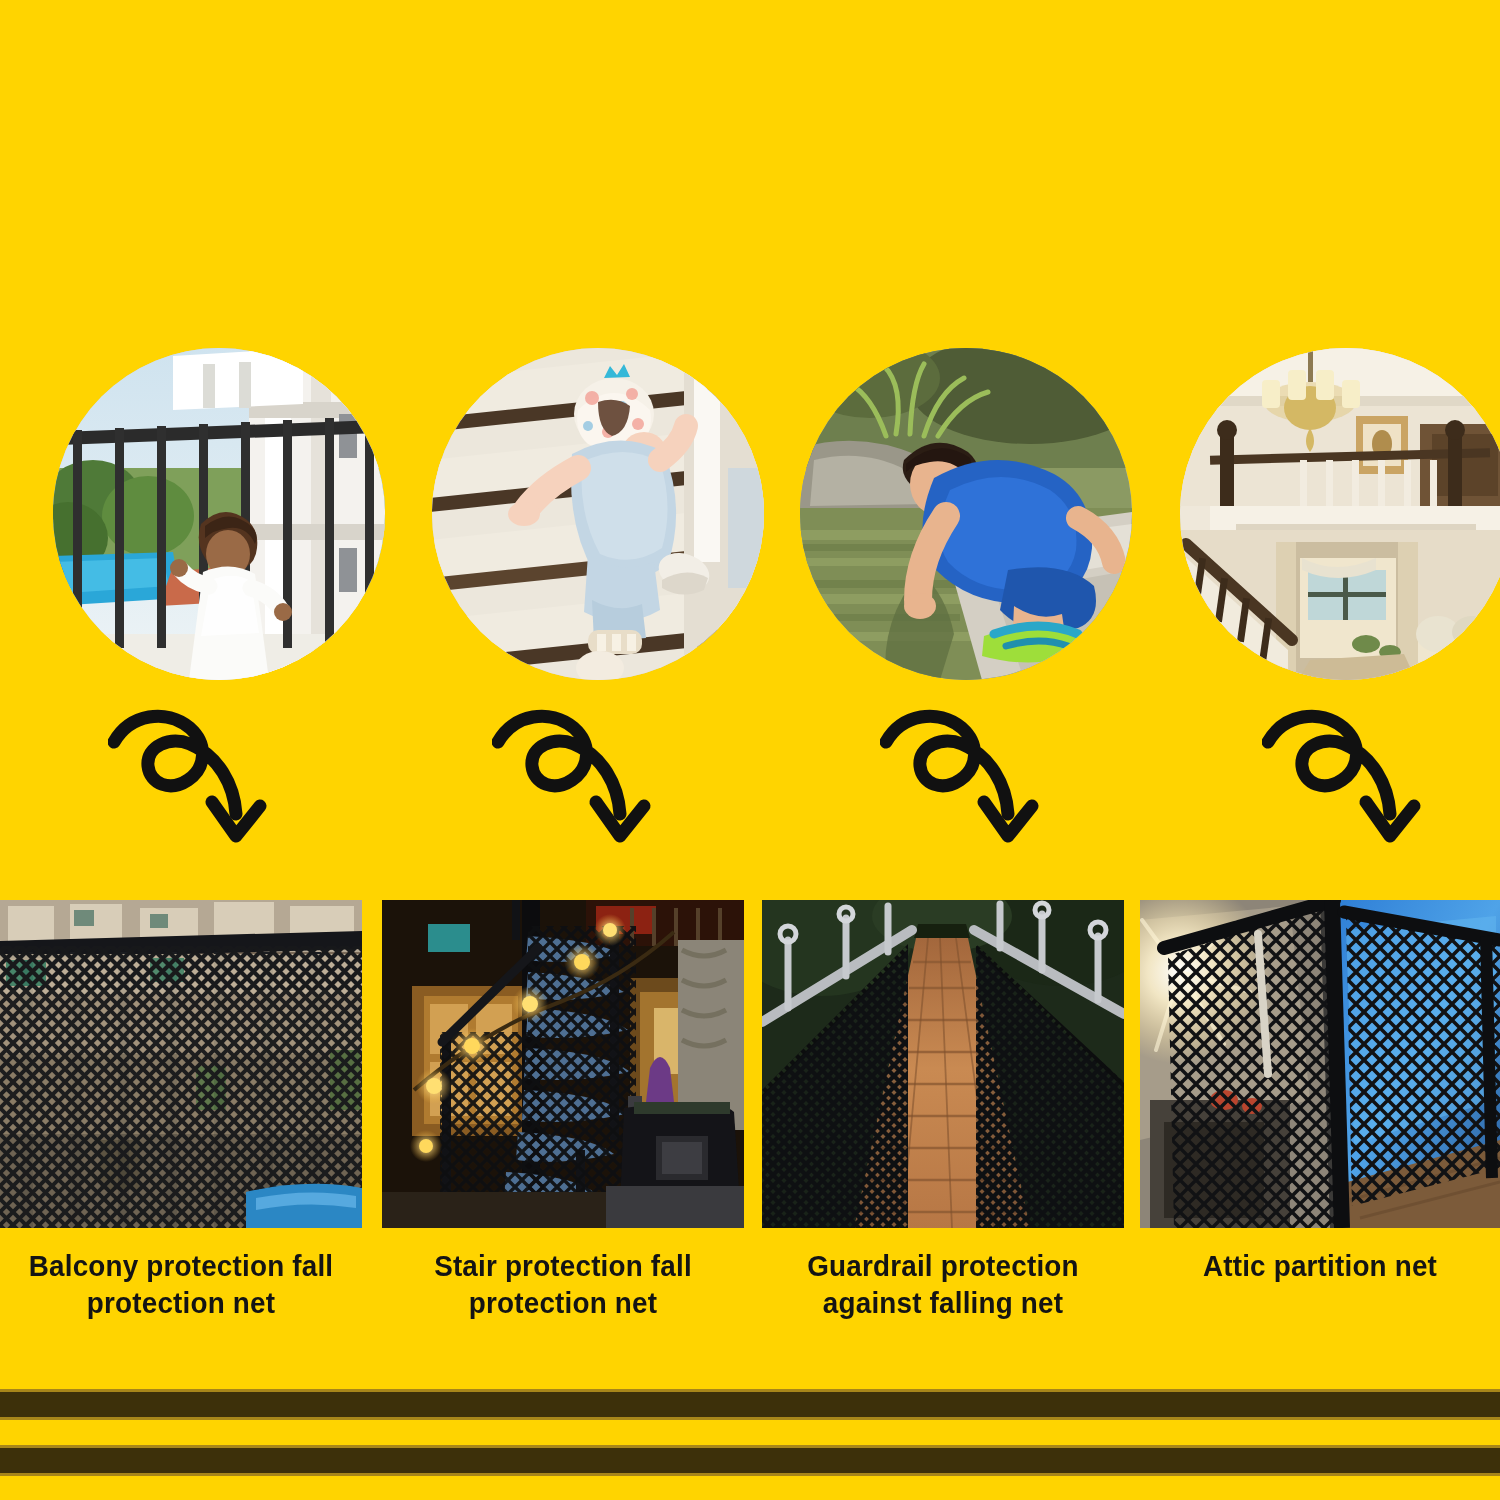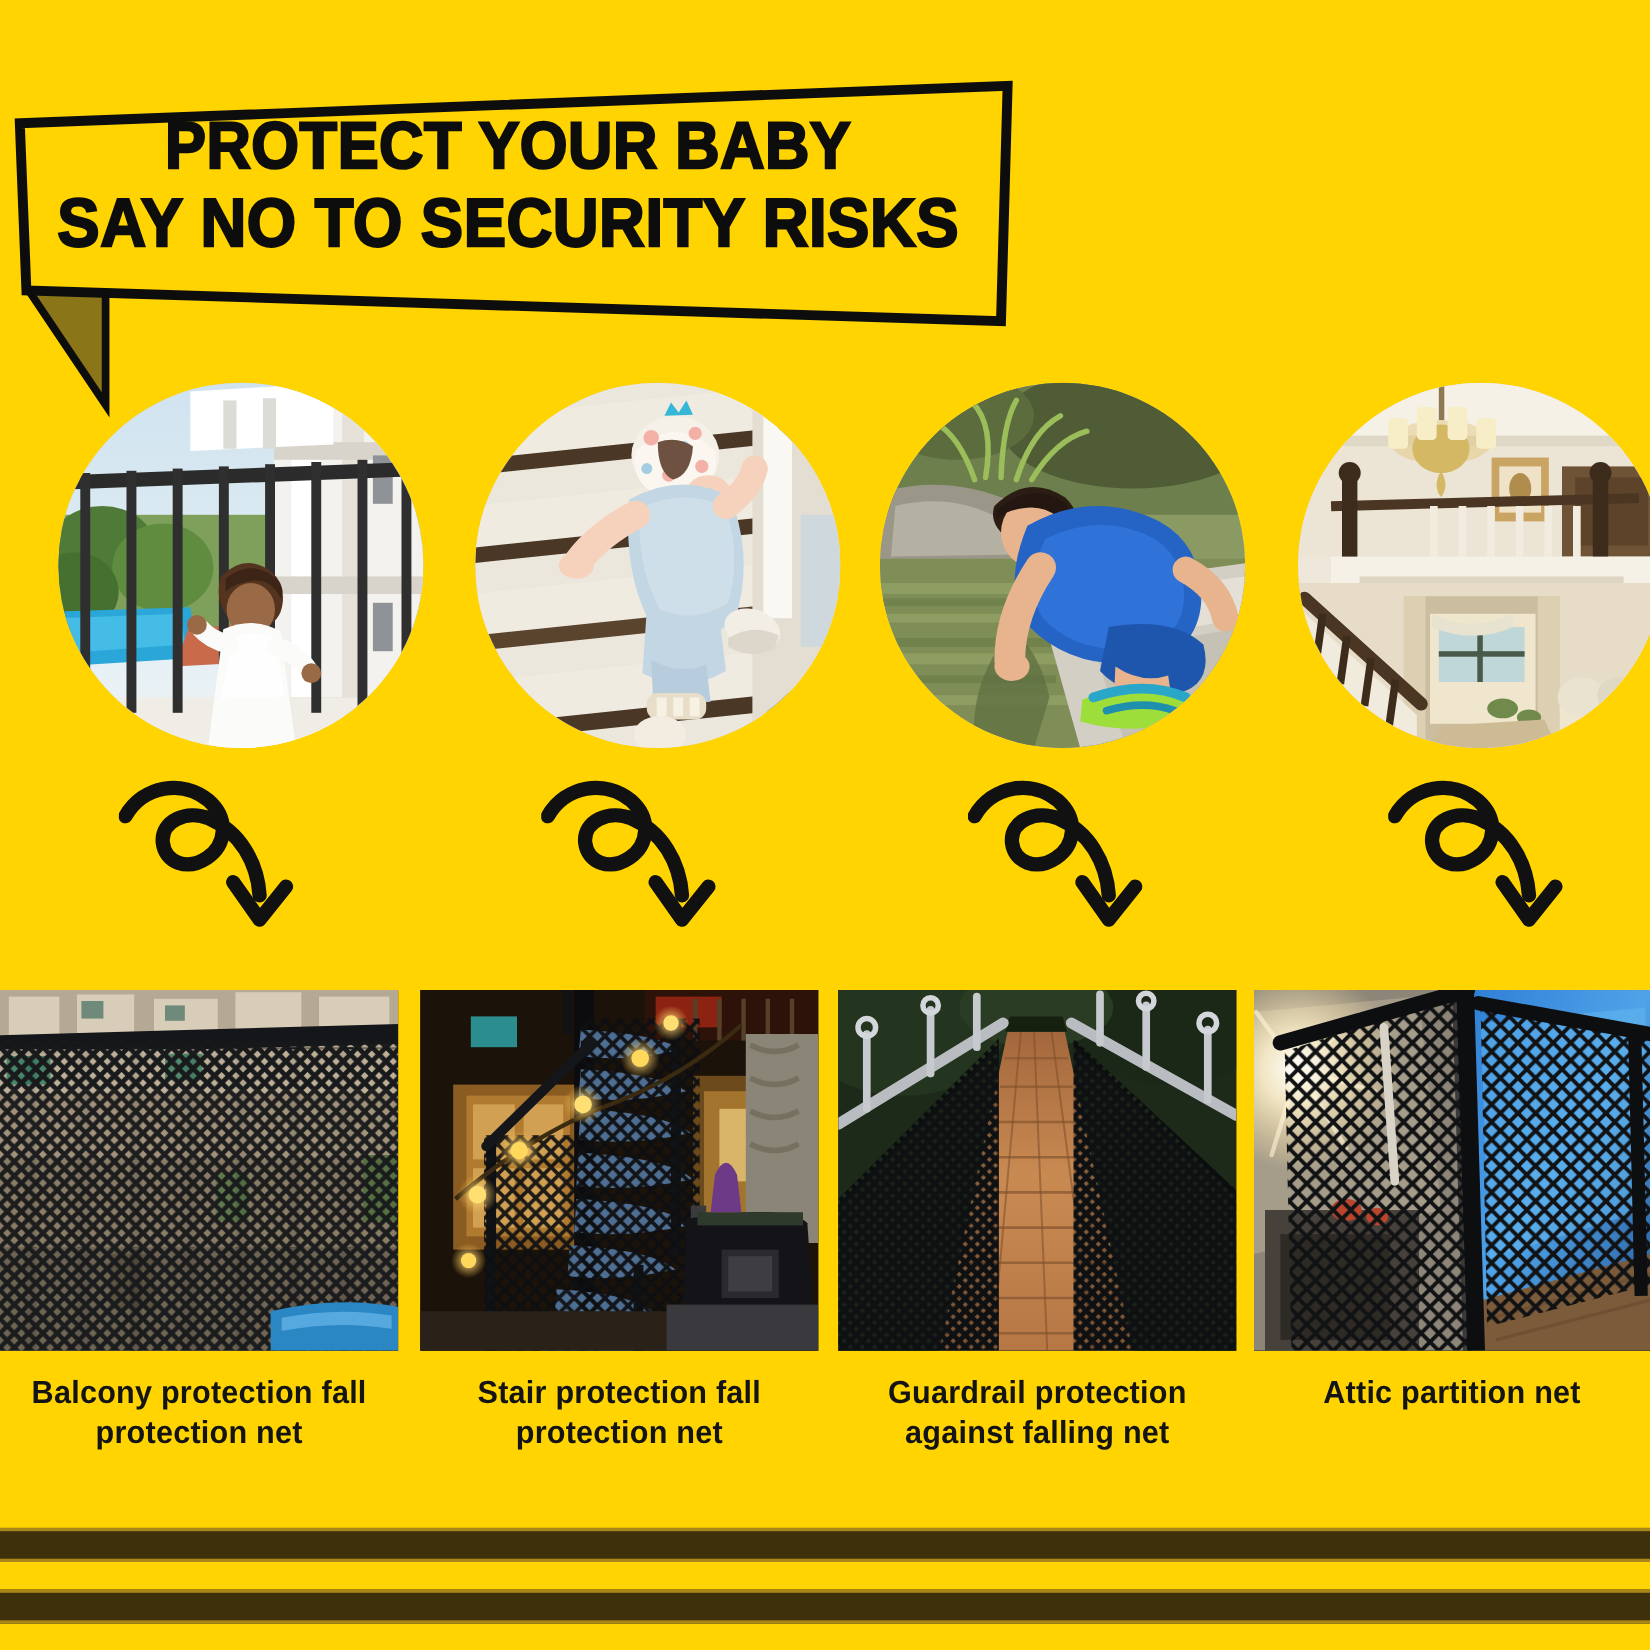--- a/index.html
+++ b/index.html
@@ -148,29 +148,20 @@
     border-bottom: 3px solid #a8861a;
   }
   .decor-bar.b0 { top: 1389px; height: 25px; }
   .decor-bar.b1 { top: 1445px; height: 25px; }
 </style>
 </head>
 <body>
 
 <div id="poster">
 
-  <div class="bubble-wrap">
-    <svg class="bubble-svg" viewBox="0 0 920 300" preserveAspectRatio="none">
-
-      <path d="M 18,196 L 88,300 L 88,196 Z" fill="#8a7518" stroke="#0d0d0d" stroke-width="7" stroke-linejoin="miter"></path>
-
-      <path d="M 10,44 L 908,10 L 902,224 L 16,196 Z" fill="#ffd400" stroke="#0d0d0d" stroke-width="9" stroke-linejoin="miter"></path>
-    </svg>
-    <div class="headline"><span>PROTECT YOUR BABY</span><span class="line2">SAY NO TO SECURITY RISKS</span></div>
-  </div>
 
   <div class="circle-row">
 
     <div class="circle-slot s0">
       <div class="photo-circle">
         <svg viewBox="0 0 332 332" preserveAspectRatio="xMidYMid slice">
           <defs>
             <linearGradient id="skyA" x1="0" y1="0" x2="0" y2="1">
               <stop offset="0" stop-color="#cfe3ef"></stop>
                 <stop offset="1" stop-color="#eef4f6"></stop>

